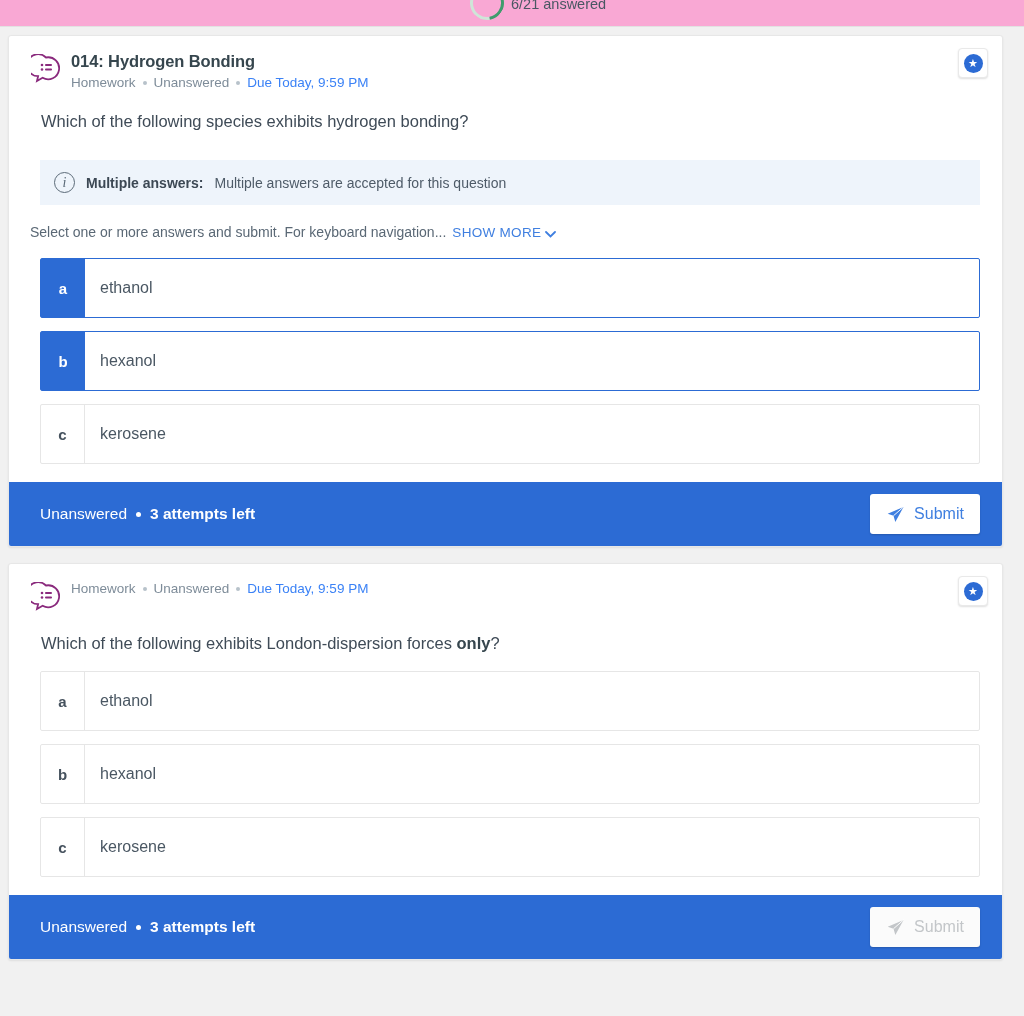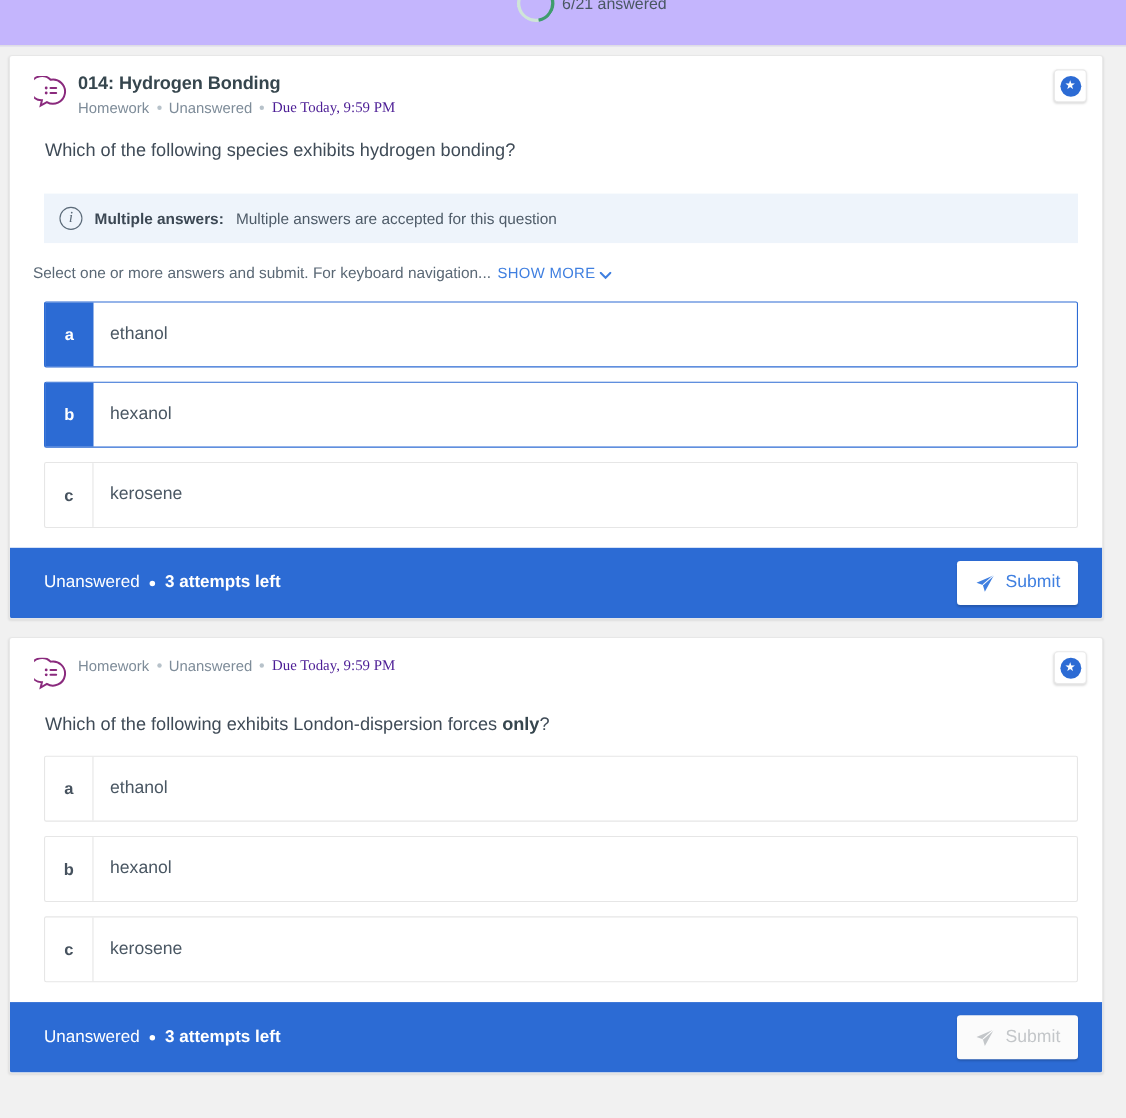--- a/index.html
+++ b/index.html
@@ -9,22 +9,22 @@
     width: 1024px;
     height: 1016px;
     background: #f1f1f1;
     font-family: "Liberation Sans", sans-serif;
     overflow: hidden;
   }
 
   
   .top-strip {
     position: relative;
-    height: 42px;
-    background: #c4b5fd;
+    height: 27px;
+    background: #f9a8d4;
     border-bottom: 1px solid #e2e2e2;
     overflow: hidden;
   }
   .progress-wrap {
     position: absolute;
     left: 470px;
     top: -14px;
     display: flex;
     align-items: center;
     gap: 7px;
@@ -86,21 +86,21 @@
     display: flex;
     align-items: center;
     gap: 7px;
   }
   .q-meta .dot {
     width: 4px; height: 4px;
     border-radius: 50%;
     background: #b7c2ca;
     display: inline-block;
   }
-  .q-meta .due { color: #4c1d95; font-family: Liberation Serif, serif; }
+  .q-meta .due { color: #3b82f6; }
 
   .bookmark-btn {
     position: absolute;
     top: 12px;
     right: 14px;
     width: 30px;
     height: 30px;
     background: #ffffff;
     border: 1px solid #e9e9e9;
     border-radius: 4px;

